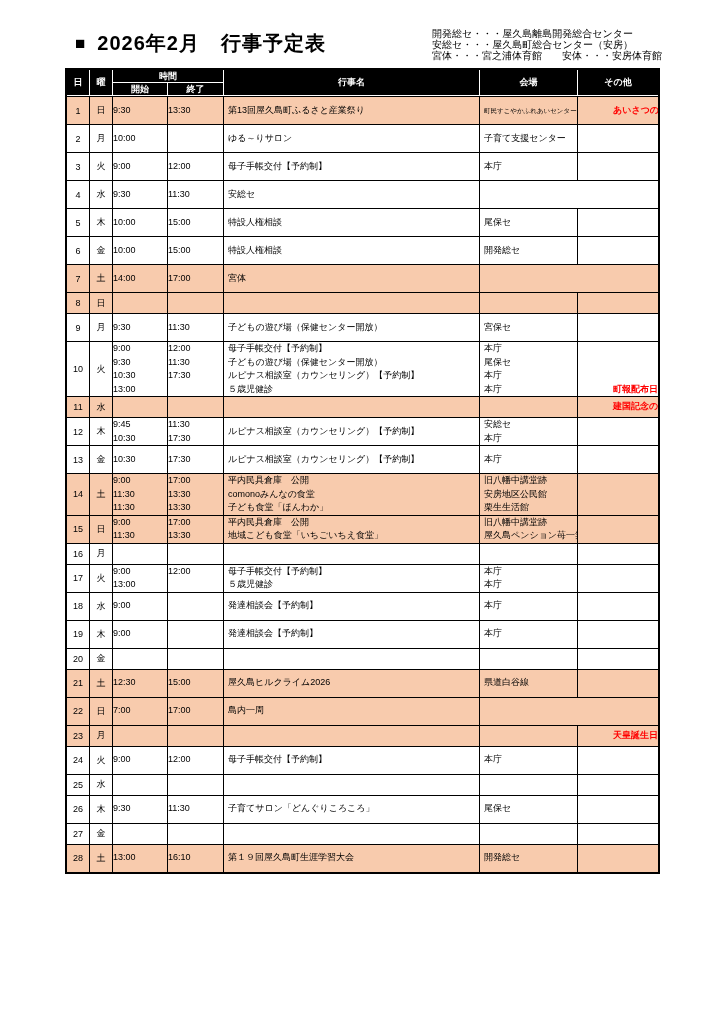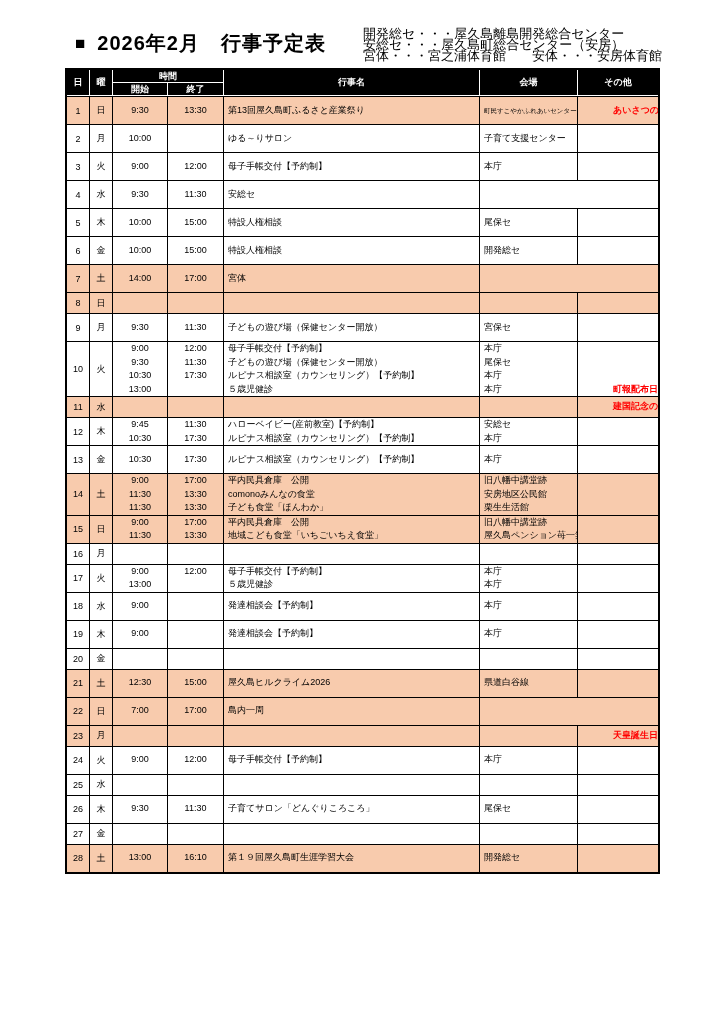--- a/index.html
+++ b/index.html
@@ -5,21 +5,21 @@
   html,body{margin:0;padding:0;background:#ffffff;}
   .page{
     width:724px;height:1024px;box-sizing:border-box;background:#fff;
     padding:26px 0 0 65px;color:#000;
     font-family:"Liberation Sans","DejaVu Sans",sans-serif;
   }
   .doc-header{display:flex;justify-content:space-between;align-items:flex-start;width:597px;margin-bottom:7px;}
   .title-block{display:flex;align-items:center;gap:12px;padding-left:10px;padding-top:4px;}
   .marker{font-size:17px;line-height:17px;}
   .title{font-size:20px;font-weight:bold;margin:0;letter-spacing:1px;white-space:nowrap;}
-  .legend{font-size:13px;line-height:11px;white-space:nowrap;padding-top:2px;}
+  .legend{font-size:10px;line-height:11px;white-space:nowrap;padding-top:2px;}
 
   .sched-table{width:fit-content;border:2px solid #000;}
   .thead{
     display:grid;grid-template-columns:23px 23px 55px 56px 256px 98px 80px;
     grid-template-rows:13px 13px;background:var(--header-bg,#000);color:var(--header-text,#fff);
     font-size:9px;font-weight:bold;border-bottom:1px solid #000;
   }
   .hcell{display:flex;align-items:center;justify-content:center;border-right:1px solid #fff;border-bottom:1px solid #fff;box-sizing:border-box;white-space:nowrap;}
   .h-day{grid-column:1;grid-row:1/3;}
   .h-wd{grid-column:2;grid-row:1/3;}
@@ -36,21 +36,21 @@
   }
   .day-row:last-child{border-bottom:none;}
   .day-row.empty{min-height:20px;}
   .day-row.hl{background:var(--highlight,#F8CBAD);}
   .cell{
     border-right:1px solid #000;box-sizing:border-box;overflow:hidden;
     display:flex;flex-direction:column;justify-content:center;font-size:9px;
   }
   .cell:last-child{border-right:none;}
   .c-day,.c-wd{align-items:center;}
-  .c-time .line{text-align:center;}
+  .c-time .line{}
   .c-name,.c-venue{padding-left:4px;}
   .c-other{padding-left:3px;}
   .line{height:13.5px;line-height:13.5px;white-space:nowrap;}
   .c-venue .line.small{font-size:6.5px;}
   .note{color:var(--note-red,#FF0000);font-weight:bold;margin-left:32px;}
   .multi .c-other{justify-content:flex-end;padding-top:1px;}
 </style>
 </head>
 <body>
 
@@ -267,21 +267,20 @@
           <div class="cell c-wd">木</div>
           <div class="cell c-time c-start">
             <div class="line">9:45</div>
             <div class="line">10:30</div>
           </div>
           <div class="cell c-time c-end">
             <div class="line">11:30</div>
             <div class="line">17:30</div>
           </div>
           <div class="cell c-name">
-            <div class="line">ハローベイビー(産前教室)【予約制】</div>
             <div class="line">ルピナス相談室（カウンセリング）【予約制】</div>
           </div>
           <div class="cell c-venue">
             <div class="line">安総セ</div>
             <div class="line">本庁</div>
           </div>
           <div class="cell c-other"></div>
         </div>
         <div class="day-row">
           <div class="cell c-day">13</div>

